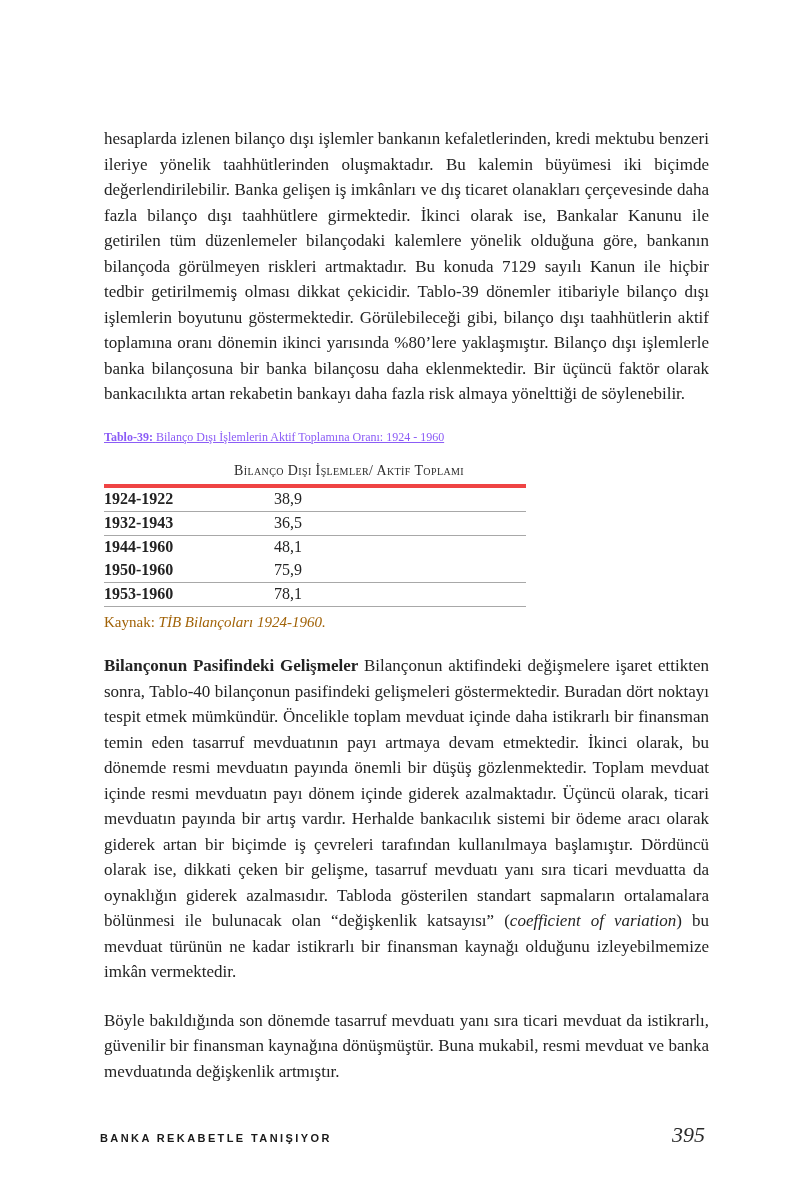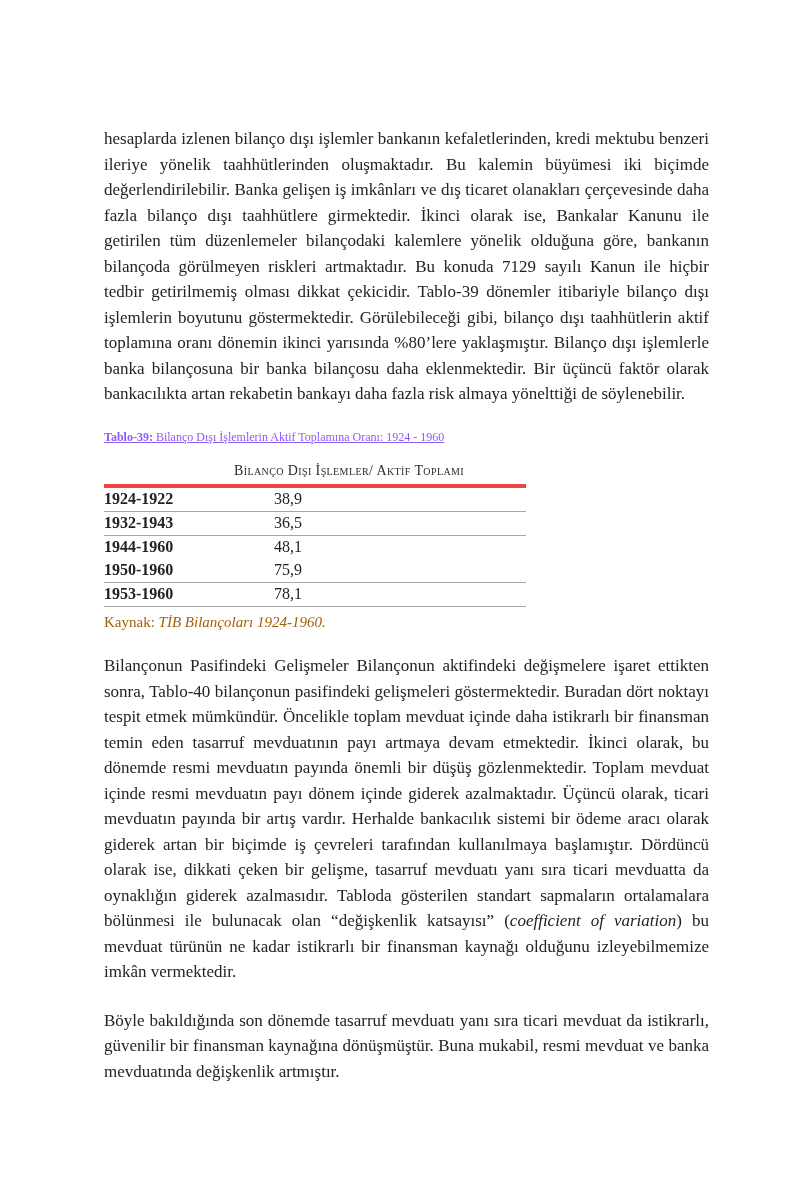--- a/index.html
+++ b/index.html
@@ -67,21 +67,21 @@
   .data-table tbody tr { border-bottom: 1px solid #a8a8a8; }
   .data-table tbody tr.no-rule { border-bottom: none; }
   .source-note {
     margin: 5px 0 0 0;
     font-size: 15px;
     line-height: 20px;
     color: #a16207;
   }
   .source-note em { font-style: italic; }
   .section-para { margin-top: 21px; }
-  .section-para strong { font-weight: 400; }
+  .section-para strong { font-weight: 700; }
   .closing-para { margin-top: 23px; }
   .page-footer {
     position: absolute;
     left: 100px;
     right: 94px;
     bottom: 52px;
     display: flex;
     justify-content: space-between;
     align-items: baseline;
   }
@@ -147,13 +147,17 @@
     <p class="source-note"><span>Kaynak:</span>
       <em>TİB Bilançoları 1924-1960.</em></p>
 
     <p class="body-text section-para"><strong>Bilançonun Pasifindeki Gelişmeler</strong>
       <span>Bilançonun aktifindeki değişmelere işaret ettikten sonra, Tablo-40 bilançonun pasifindeki gelişmeleri göstermektedir. Buradan dört noktayı tespit etmek mümkündür. Öncelikle toplam mevduat içinde daha istikrarlı bir finansman temin eden tasarruf mevduatının payı artmaya devam etmektedir. İkinci olarak, bu dönemde resmi mevduatın payında önemli bir düşüş gözlenmektedir. Toplam mevduat içinde resmi mevduatın payı dönem içinde giderek azalmaktadır. Üçüncü olarak, ticari mevduatın payında bir artış vardır. Herhalde bankacılık sistemi bir ödeme aracı olarak giderek artan bir biçimde iş çevreleri tarafından kullanılmaya başlamıştır. Dördüncü olarak ise, dikkati çeken bir gelişme, tasarruf mevduatı yanı sıra ticari mevduatta da oynaklığın giderek azalmasıdır. Tabloda gösterilen standart sapmaların ortalamalara bölünmesi ile bulunacak olan “değişkenlik katsayısı” (</span><em>coefficient of variation</em><span>) bu mevduat türünün ne kadar istikrarlı bir finansman kaynağı olduğunu izleyebilmemize imkân vermektedir.</span></p>
 
     <p class="body-text closing-para">Böyle bakıldığında son dönemde tasarruf mevduatı yanı sıra ticari mevduat da istikrarlı, güvenilir bir finansman kaynağına dönüşmüştür. Buna mukabil, resmi mevduat ve banka mevduatında değişkenlik artmıştır.</p>
 
   </div>
 
+  <div class="page-footer">
+    <span class="running-head">BANKA REKABETLE TANIŞIYOR</span>
+    <span class="page-number">395</span>
+  </div>
 </div>
 
 </body></html>

